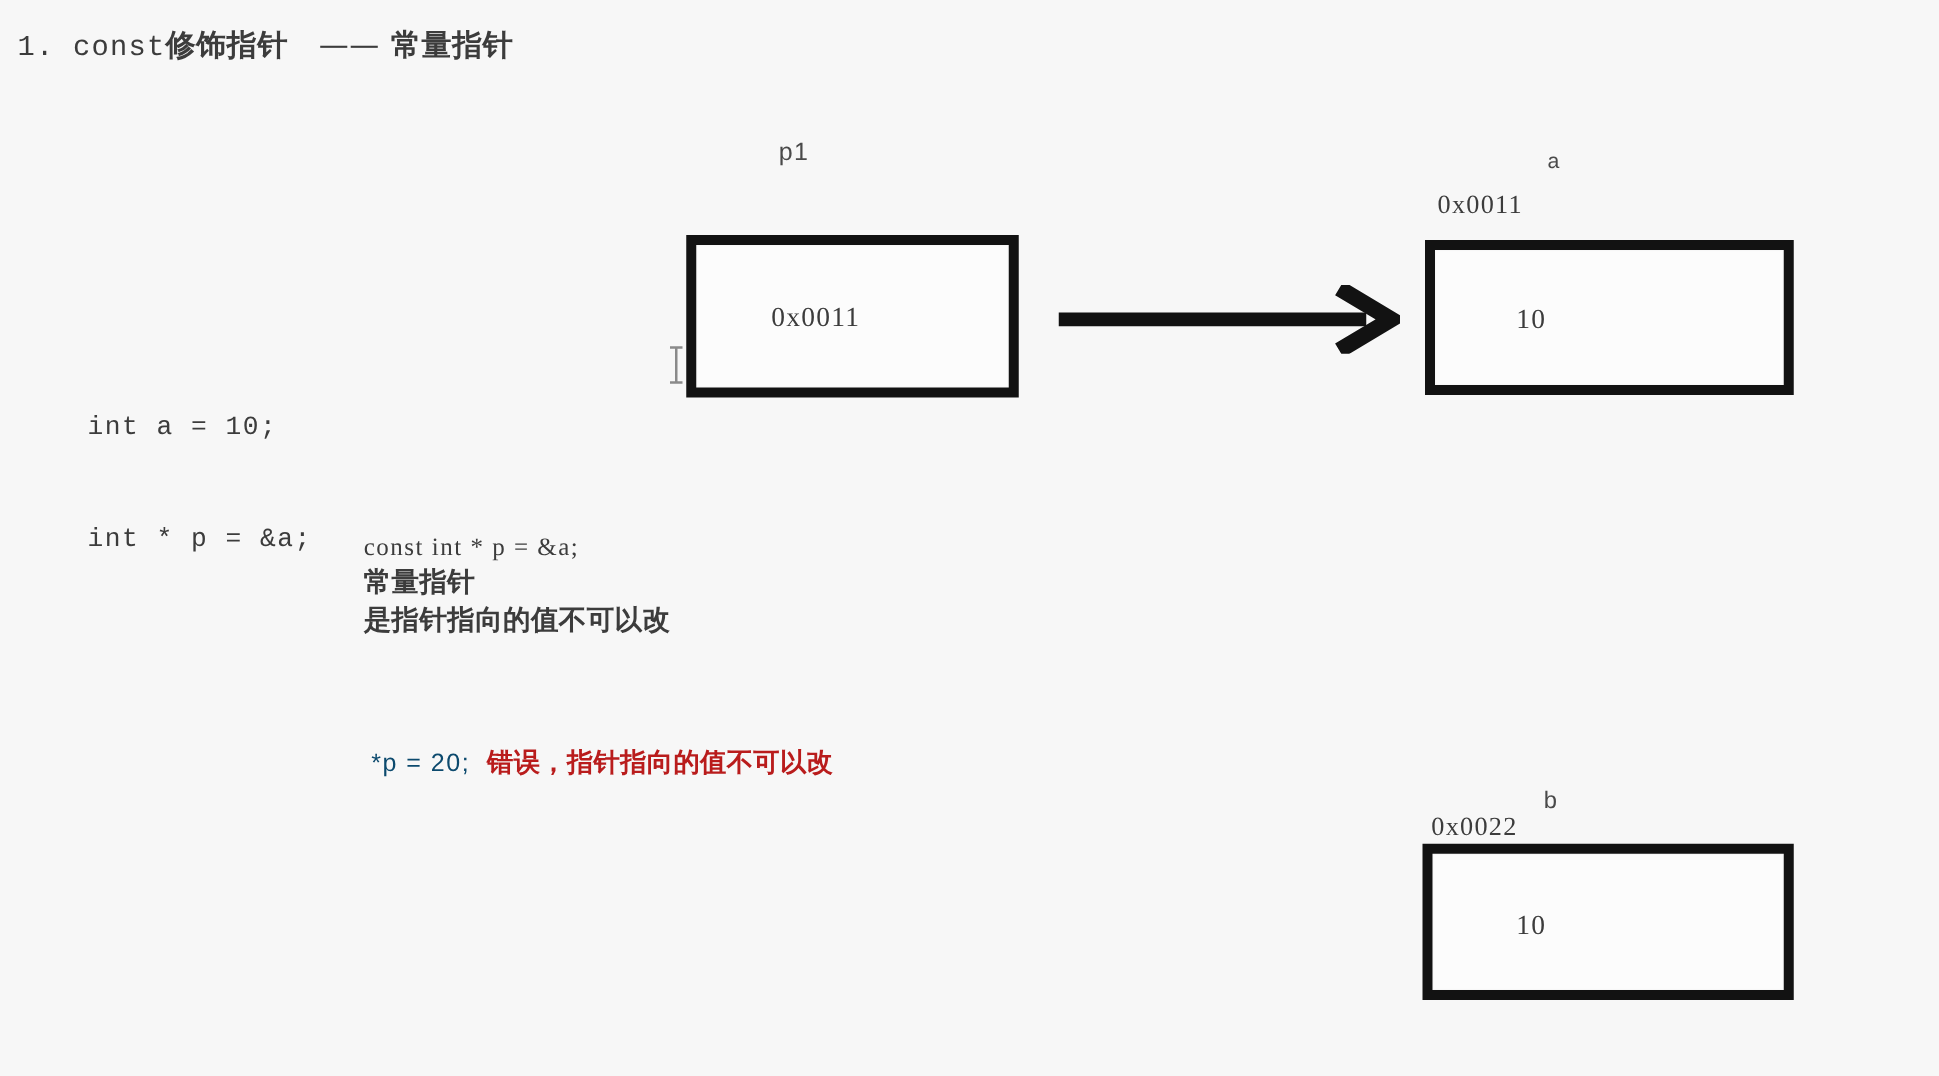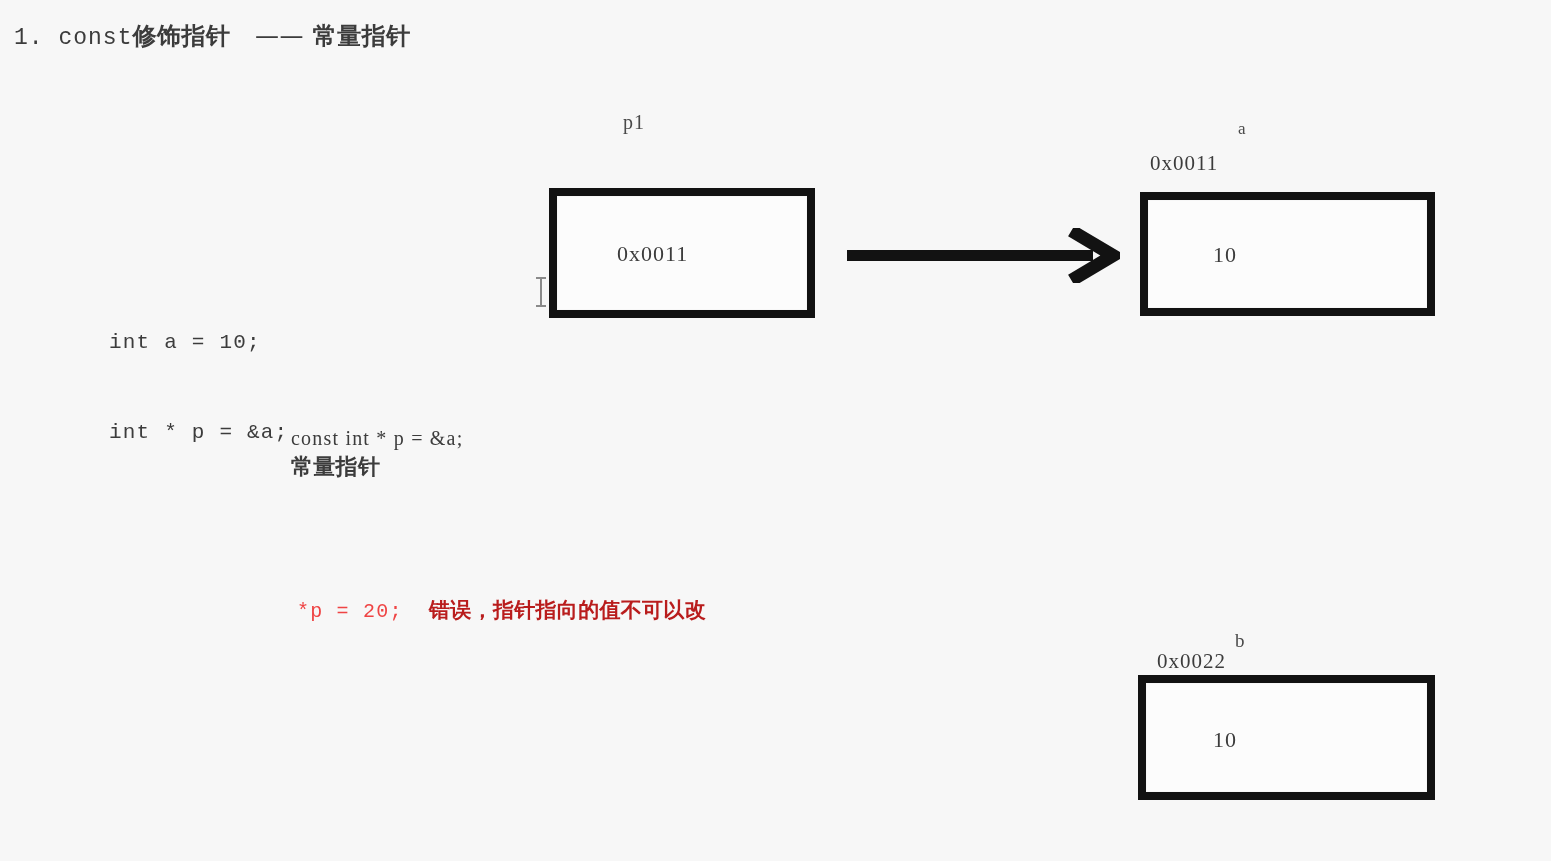--- a/index.html
+++ b/index.html
@@ -48,21 +48,20 @@
   
   #code-block {
     left: 70px;
     top: 268px;
     font-family: "Liberation Mono", "DejaVu Sans Mono", monospace;
     font-size: 21px;
     line-height: 30px;
     color: #3c3c3c;
     letter-spacing: 1.2px;
     white-space: pre;
-    margin-left: 39px;
   }
   #code-block .line { display: block; }
 
   
   #explain-block {
     left: 291px;
     top: 425px;
     width: 360px;
   }
   #explain-block .code-line {
@@ -89,24 +88,24 @@
     left: 297px;
     top: 595px;
     width: 440px;
   }
   #examples-block .example-row {
     display: block;
     line-height: 31px;
     white-space: pre;
   }
   #examples-block .ex-code {
-    font-family: Liberation Mono, monospace;
+    font-family: Liberation Sans, sans-serif;
     font-size: 20px;
     letter-spacing: 1.2px;
-    color: #ef4444;
+    color: #0c4a6e;
   }
   #examples-block .ex-note {
     font-family: "DejaVu Sans", "Liberation Sans", sans-serif;
     font-weight: 600;
     font-size: 21px;
     color: #b91c1c;
     letter-spacing: 0.3px;
   }
 
   
@@ -118,21 +117,21 @@
   }
   .mem-value {
     position: absolute;
     font-family: "Liberation Serif", "DejaVu Serif", serif;
     font-size: 22px;
     color: #3c3c3c;
     letter-spacing: 1px;
     white-space: pre;
   }
   .var-name {
-    font-family: Liberation Serif, serif;
+    font-family: Liberation Sans, sans-serif;
     font-size: 20px;
     color: #4a4a4a;
     letter-spacing: 1px;
     white-space: pre;
   }
   .addr-label {
     font-family: "Liberation Serif", "DejaVu Serif", serif;
     font-size: 21px;
     color: #3c3c3c;
     letter-spacing: 1px;
@@ -147,21 +146,21 @@
   
   #box-a { left: 1140px; top: 192px; width: 295px; height: 124px; }
   #box-a-value { left: 1213px; top: 242px; }
   #label-a { left: 1238px; top: 119px; font-size: 17px; }
   #addr-a { left: 1150px; top: 151px; }
 
   
   #box-b { left: 1138px; top: 675px; width: 297px; height: 125px; }
   #box-b-value { left: 1213px; top: 727px; }
   #label-b { left: 1235px; top: 630px; font-size: 19px; }
-  #addr-b { left: 1145px; top: 649px; margin-left: 12px; }
+  #addr-b { left: 1145px; top: 649px; }
 
   
   #arrow-p1-to-a {
     left: 845px;
     top: 228px;
     width: 275px;
     height: 55px;
   }
 
   
@@ -178,20 +177,21 @@
 <div class="abs" id="title"><span class="mono">1.</span><span class="mono"> </span><span class="mono">const</span><span class="cn">修饰指针</span><span class="cn">　</span><span class="dash">——</span><span class="cn"> </span><span class="cn">常量指针</span></div>
 
 <div class="abs" id="code-block">
   <span class="line">int a = 10;</span>
   <span class="line">int * p = &amp;a;</span>
 </div>
 
 <div class="abs" id="explain-block">
   <span class="code-line">const int * p = &amp;a;</span>
   <span class="cn-line">常量指针</span>
+  <span class="cn-line">是指针指向的值不可以改</span>
 </div>
 
 <div class="abs" id="examples-block">
   <span class="example-row"><span class="ex-code">*p = 20;</span><span class="ex-code">  </span><span class="ex-note">错误，指针指向的值不可以改</span></span>
 </div>
 
 <div class="abs var-name" id="label-p1">p1</div>
 <div class="abs mem-box" id="box-p1"></div>
 <div class="abs mem-value" id="box-p1-value">0x0011</div>
 

